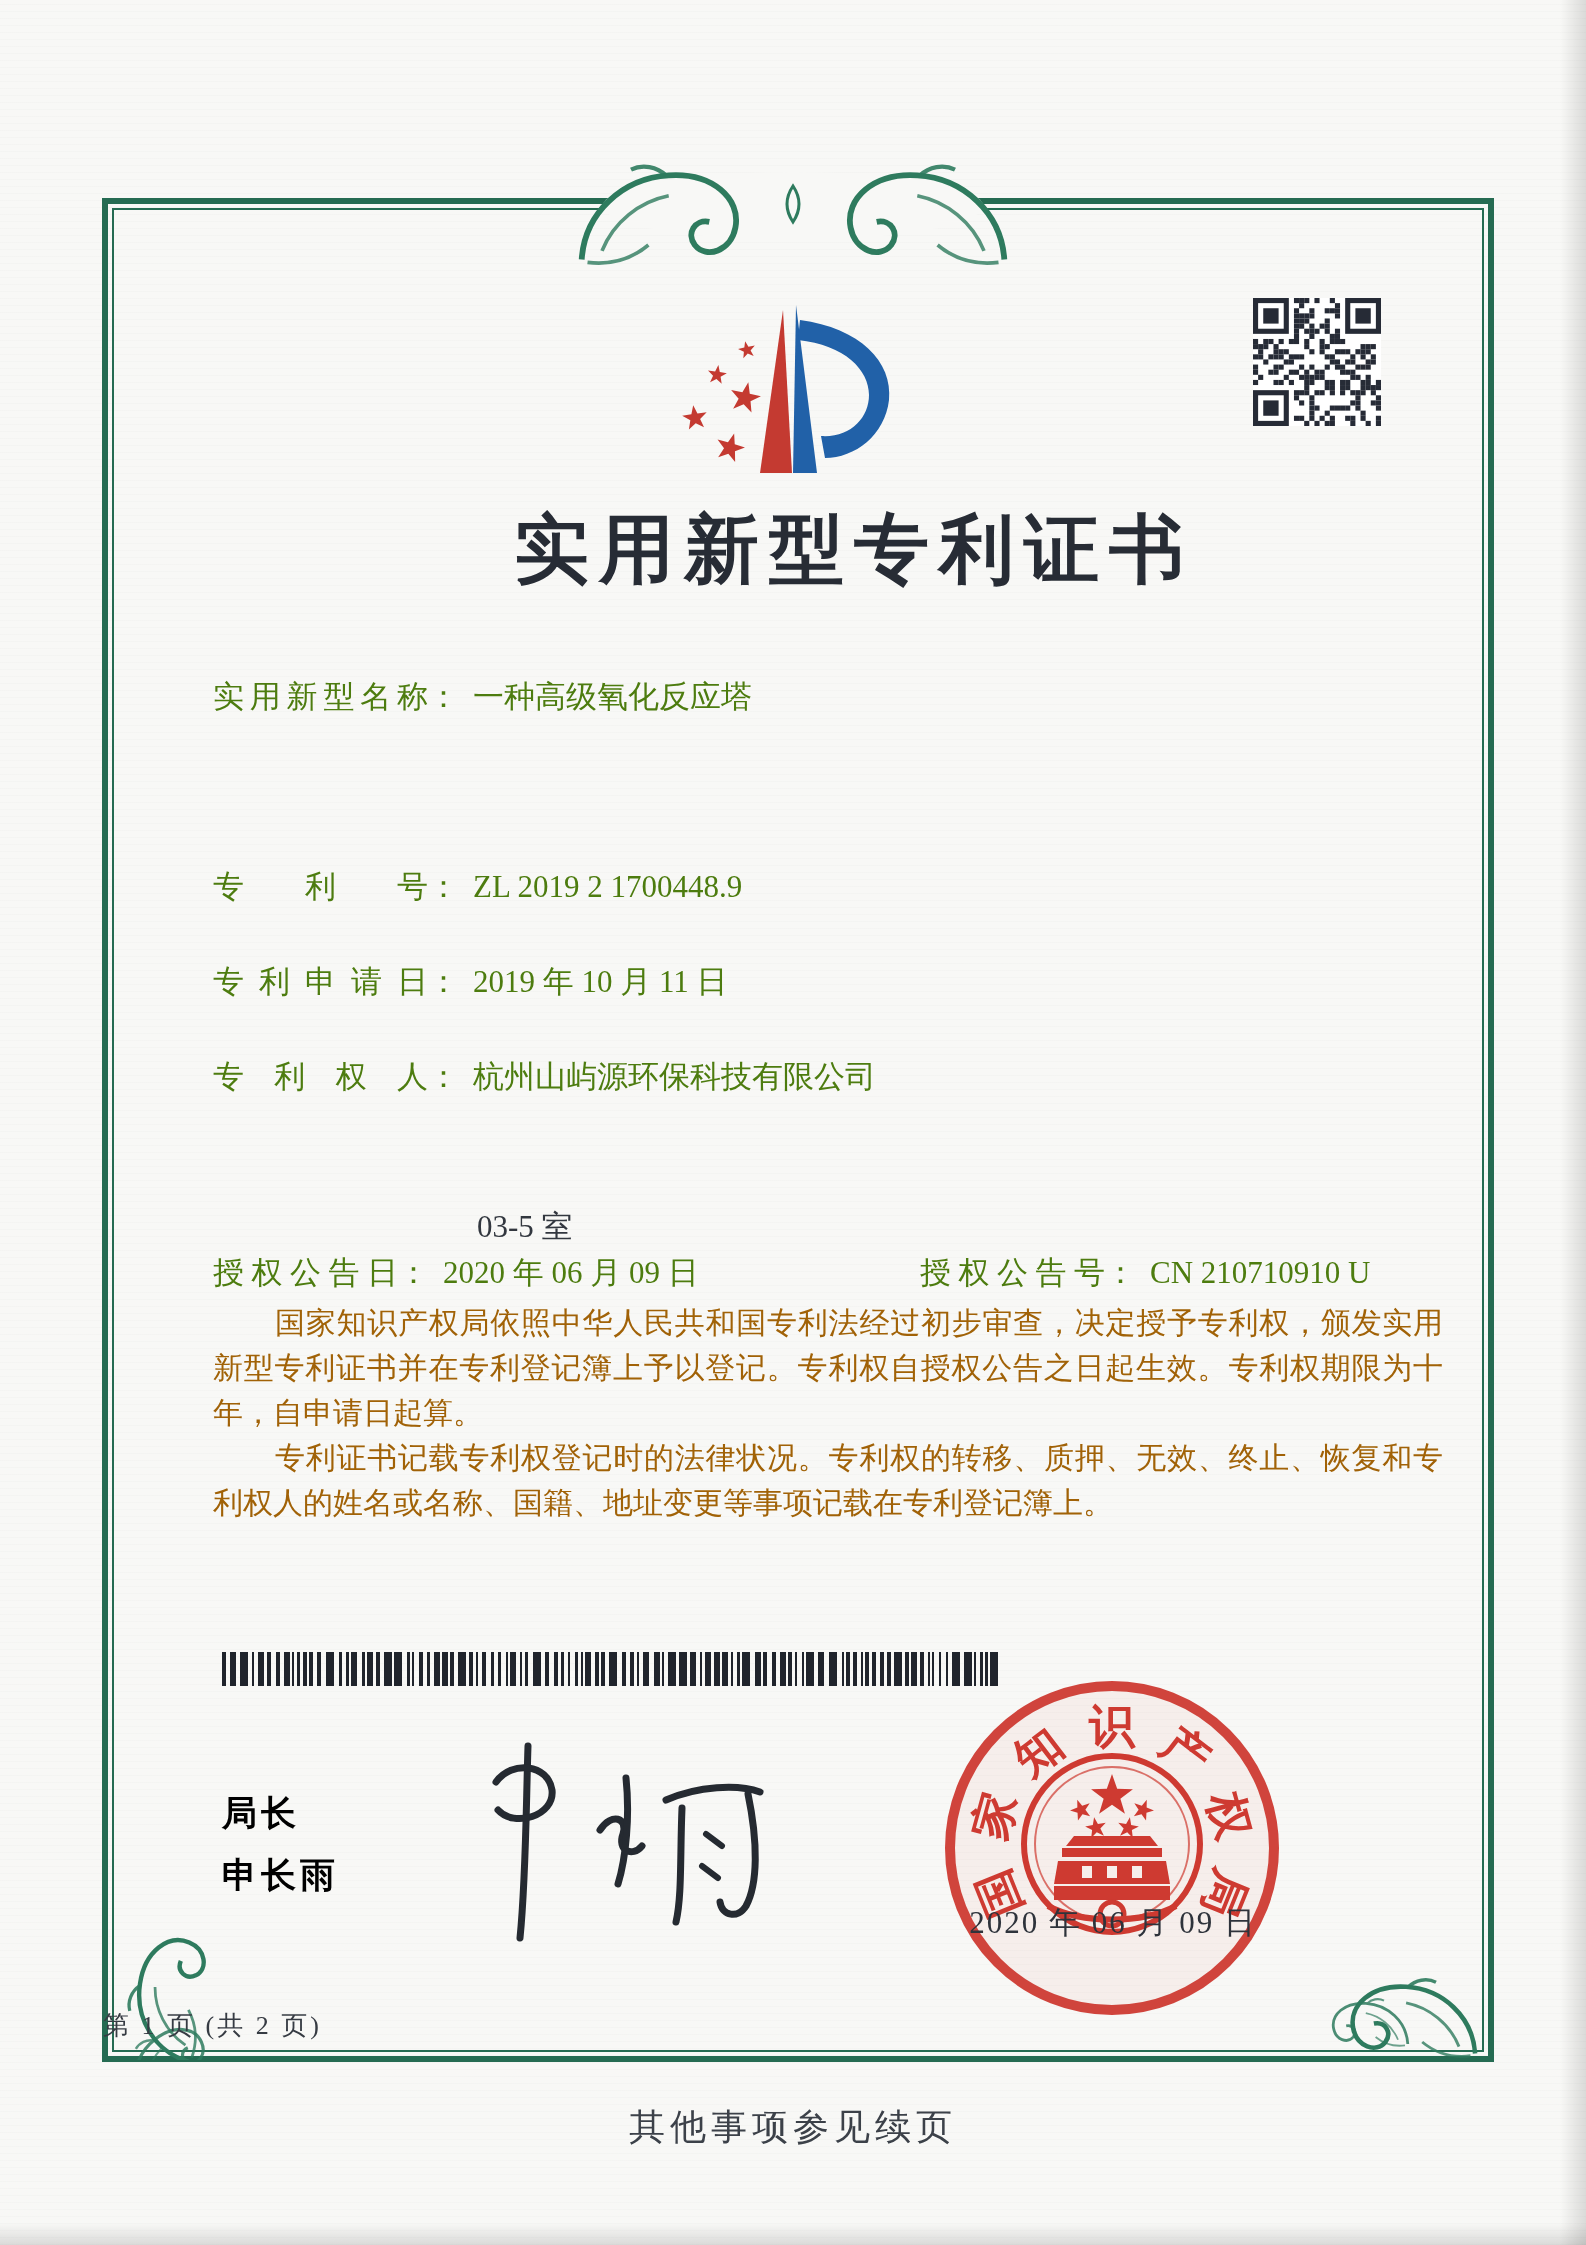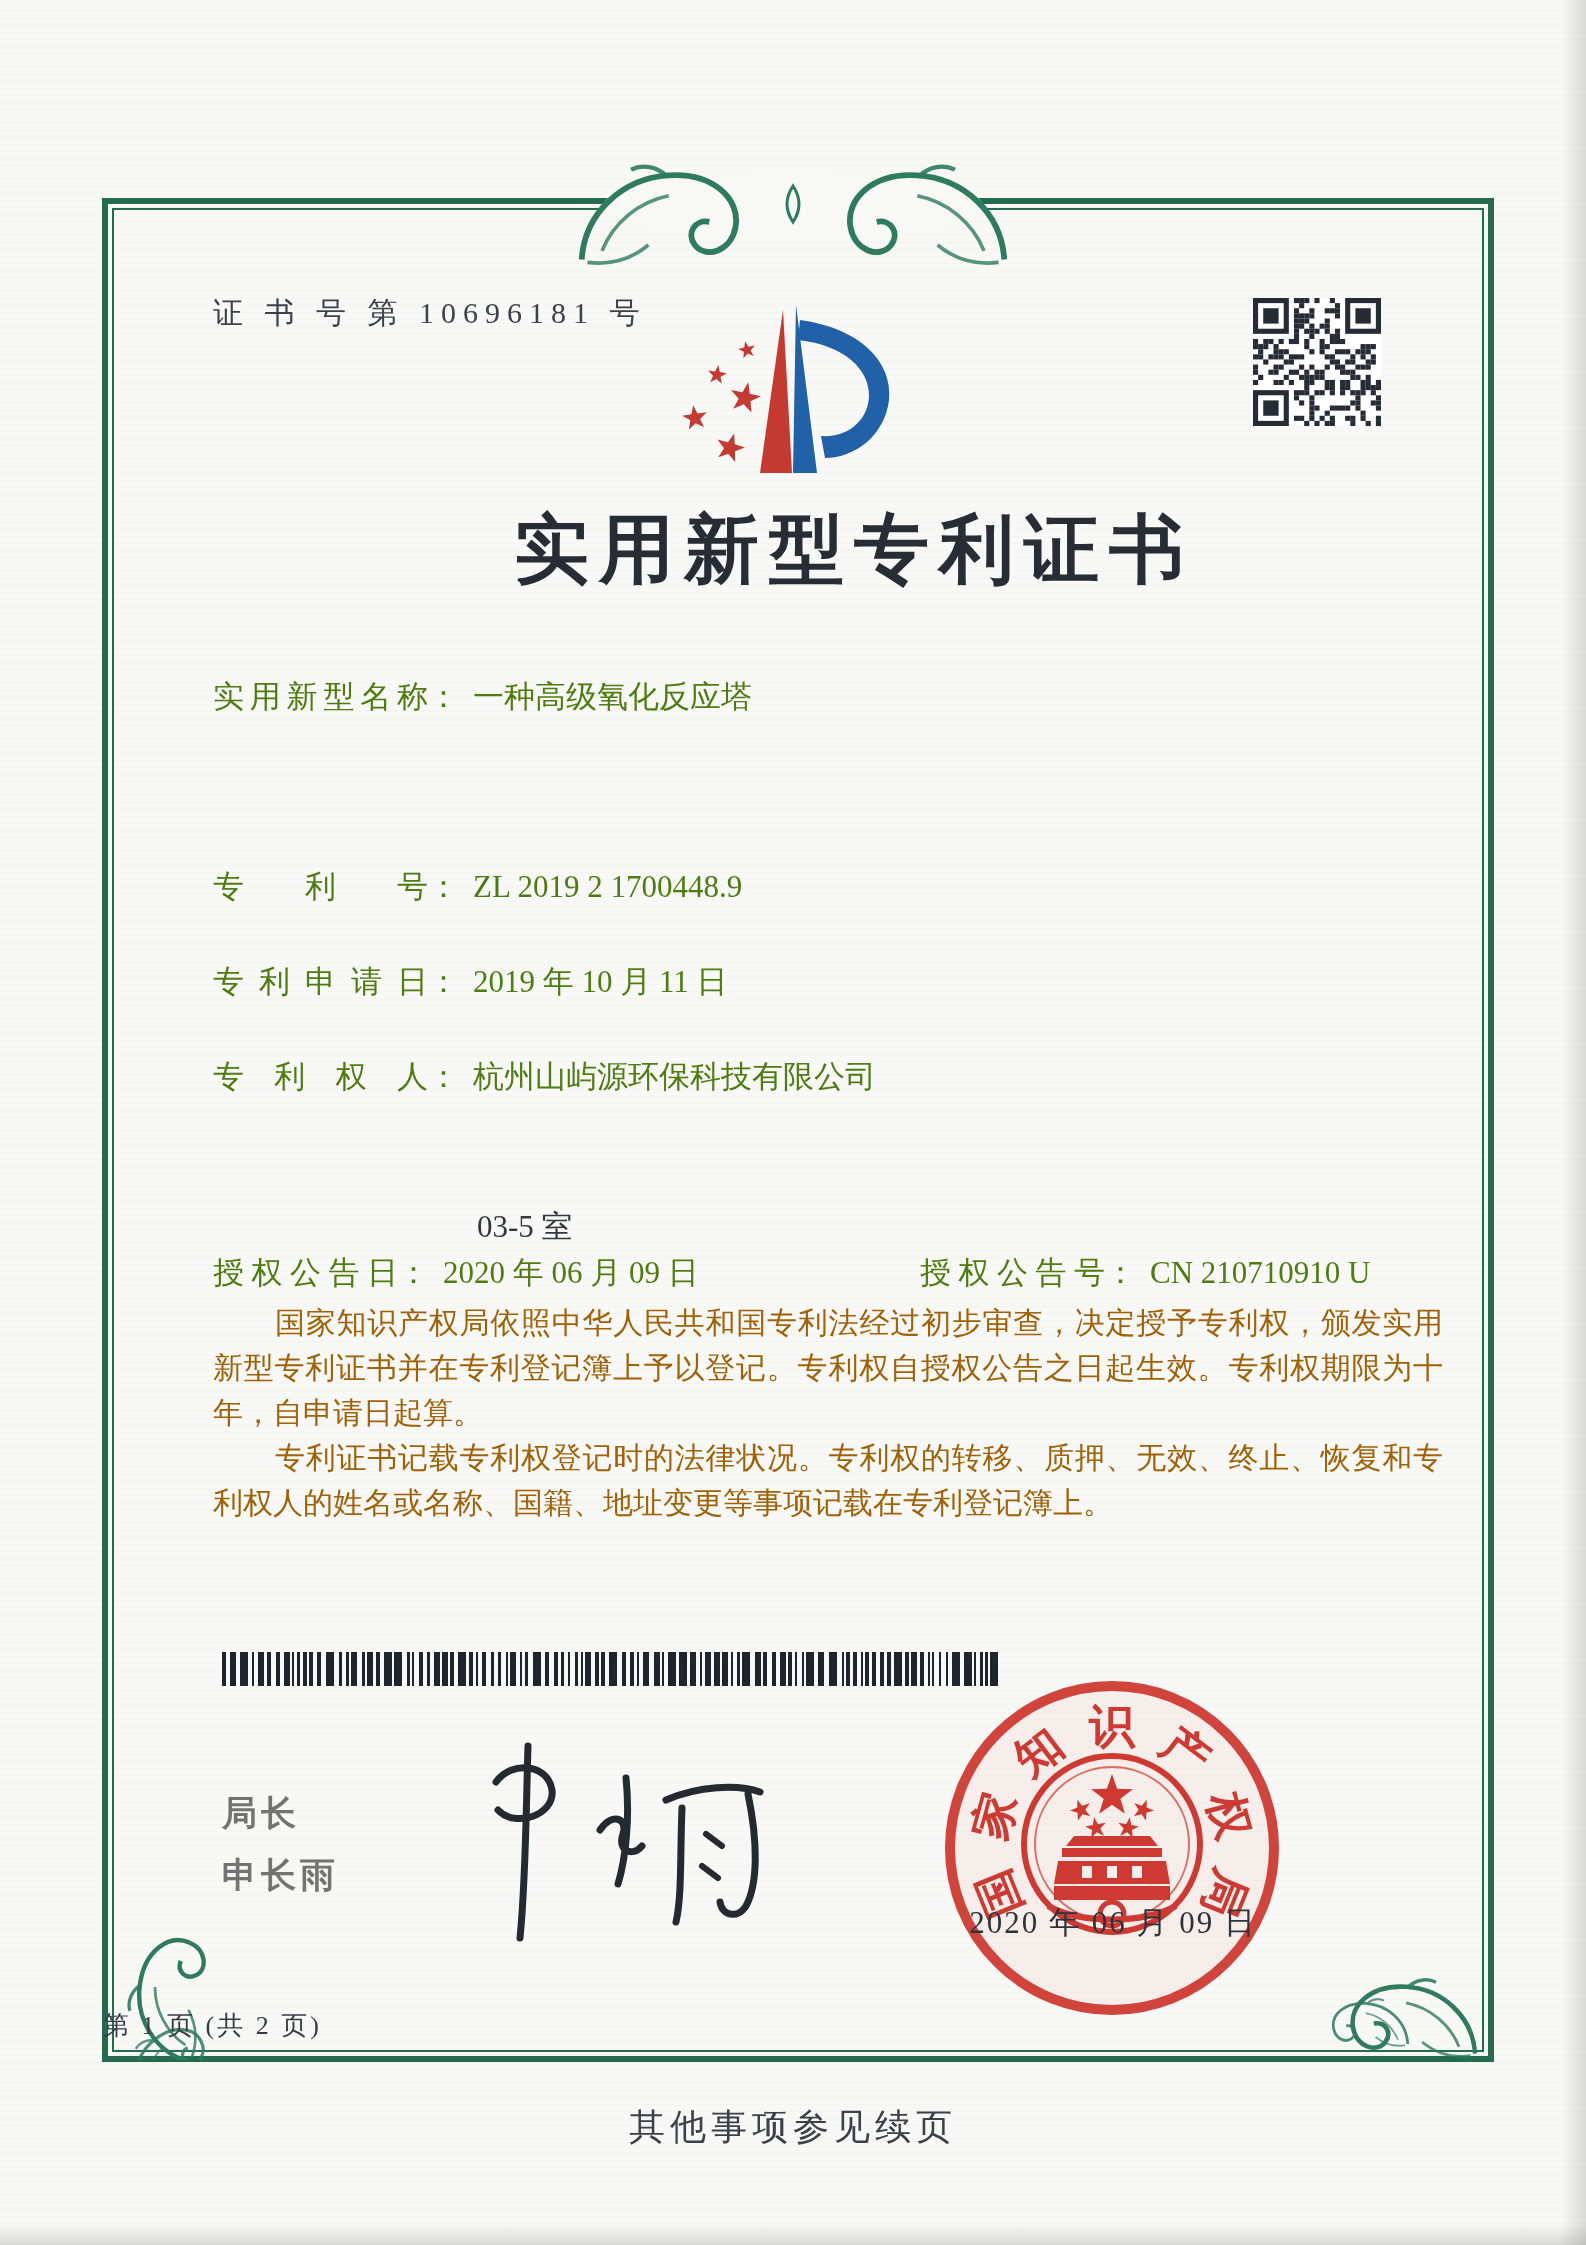--- a/index.html
+++ b/index.html
@@ -19,21 +19,21 @@
   .title{left:103px;width:1502px;top:500px;text-align:center;font-size:75px;font-weight:700;
          letter-spacing:10px;color:#272c35;white-space:nowrap}
   .row{left:213px;font-size:31px;color:#4d7c0f;white-space:nowrap}
   .f-label{display:inline-block;width:215px;text-align:justify;text-align-last:justify;vertical-align:bottom}
   .f-label-sm{display:inline-block;width:185px;text-align:justify;text-align-last:justify;vertical-align:bottom}
   .f-value{margin-left:14px}
   .addr2{left:477px;top:1206px;font-size:31px;color:#32373f}
   .paras{left:213px;top:1300px;width:1230px;font-size:30px;line-height:45px;text-align:justify;color:#a16207}
   .paras p{text-indent:62px}
   .officer{left:222px;font-family:"Liberation Sans","DejaVu Sans",sans-serif;font-weight:700;
-           font-size:35px;color:#737373;letter-spacing:4px}
+           font-size:35px;color:#000000;letter-spacing:4px}
   .seal-date{left:958px;top:1902px;width:310px;text-align:center;font-size:31px;color:#2e333b;
              letter-spacing:2px;white-space:nowrap}
   .page-num{left:103px;width:1390px;top:2008px;font-size:26px;color:#363b43;letter-spacing:3px}
   .footer-note{left:48px;width:1490px;top:2103px;text-align:center;font-size:36px;color:#3c4149;letter-spacing:5px}
   svg{display:block}
 </style>
 </head>
 <body>
 
 <svg width="0" height="0" aria-hidden="true">
@@ -67,21 +67,20 @@
     <use href="#curl" transform="translate(8,140) rotate(-78) scale(1.1)"></use>
     <use href="#curl" transform="translate(2,150) rotate(-35) scale(.8)" opacity=".85"></use>
   </svg>
   <svg class="abs" style="left:1292px;top:1955px" width="200" height="105" viewBox="0 0 200 105">
     <g transform="translate(200,0) scale(-1,1)">
       <use href="#curl" transform="translate(10,18) scale(1.15)"></use>
       <use href="#curl" transform="translate(80,40) scale(.7)" opacity=".85"></use>
     </g>
   </svg>
 
-  <div class="abs cert-no">证 书 号 第 10696181 号</div>
 
   <svg class="abs" style="left:665px;top:300px" width="250" height="185" viewBox="0 0 250 185">
     <g fill="#c43a31">
       <use href="#star" transform="translate(82,50) scale(.9) rotate(-12)"></use>
       <use href="#star" transform="translate(52,75) scale(1) rotate(8)"></use>
       <use href="#star" transform="translate(80,98) scale(1.6) rotate(12)"></use>
       <use href="#star" transform="translate(30,118) scale(1.3) rotate(-8)"></use>
       <use href="#star" transform="translate(65,148) scale(1.5) rotate(16)"></use>
     </g>
     <path d="M118,10 L127,173 L95,173 Z" fill="#c43a31"></path>

